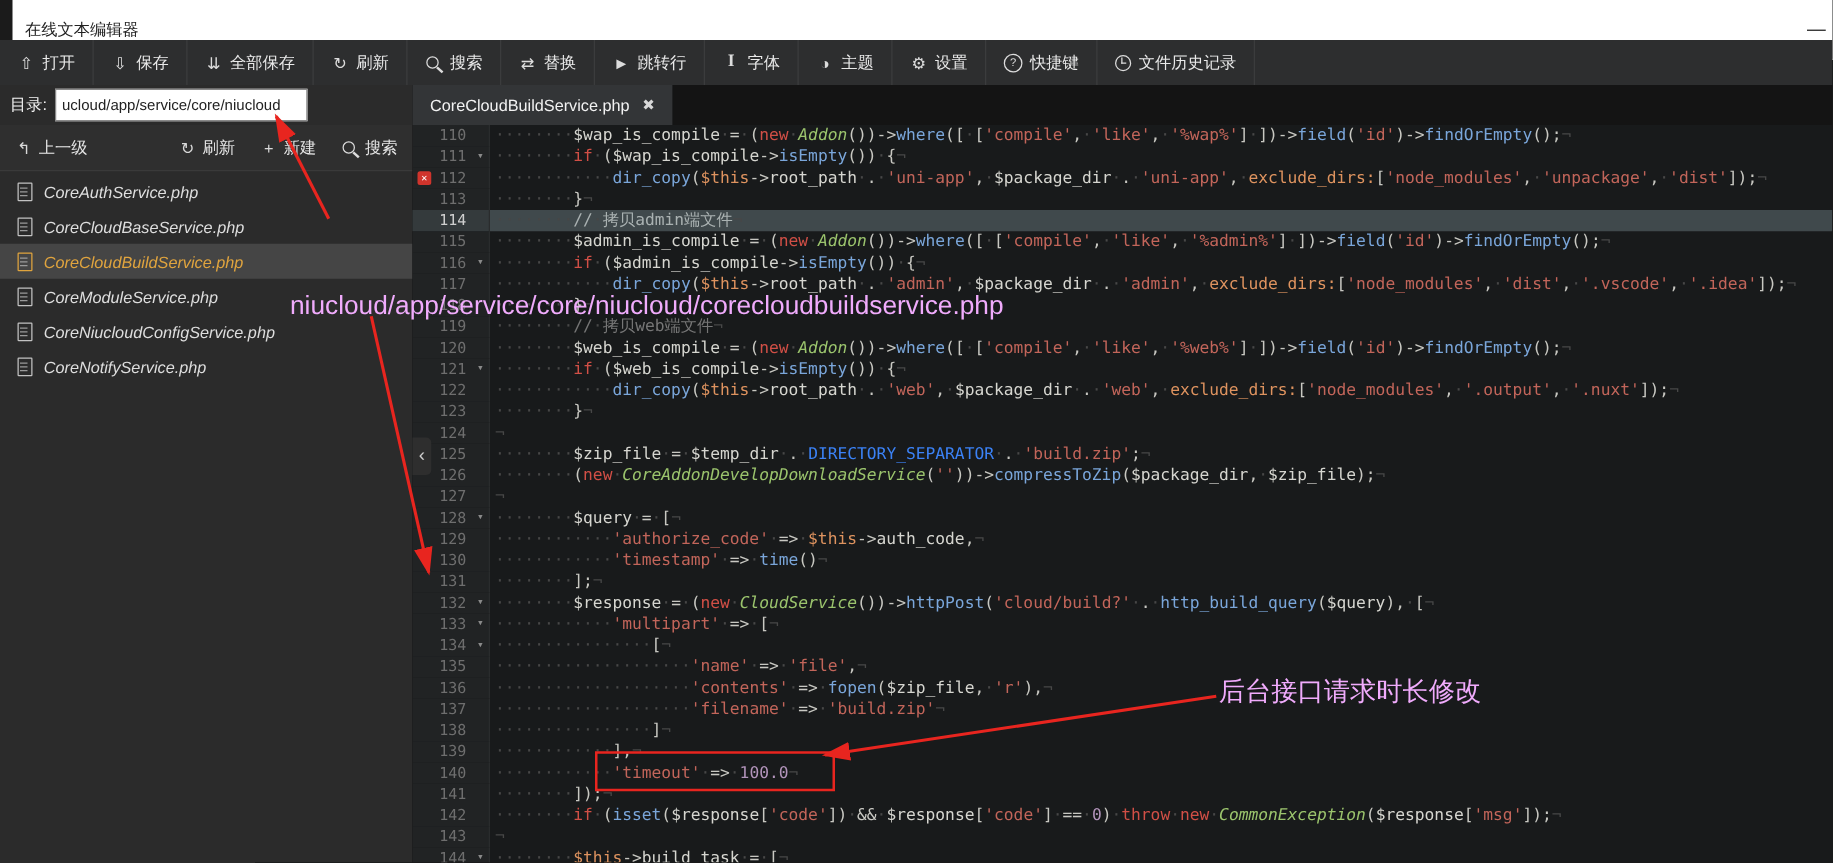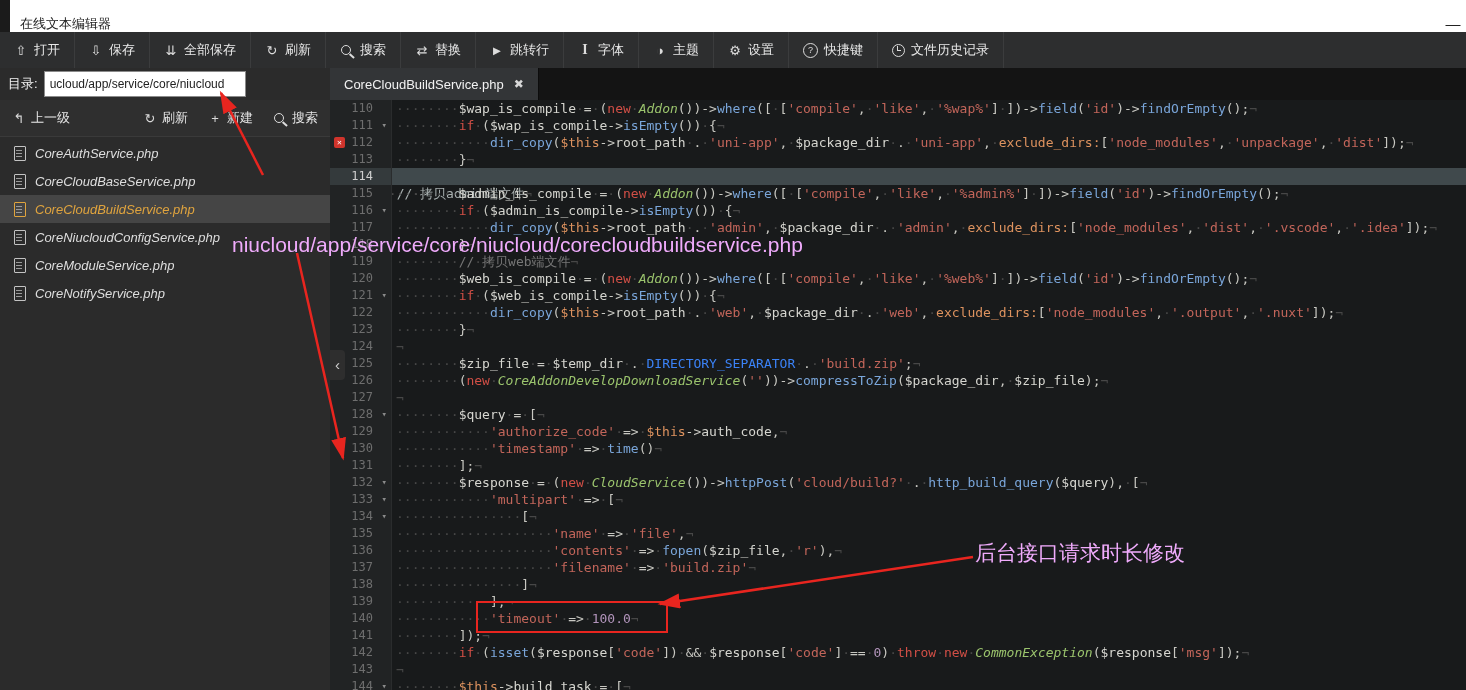--- a/index.html
+++ b/index.html
@@ -51,21 +51,21 @@
   
   .editor{position:absolute;left:330px;top:100px;right:0;bottom:0;background:#181a1b;overflow:hidden;}
   .row{display:flex;height:17px;line-height:17px;white-space:pre;}
   .gut{flex:none;width:62px;box-sizing:border-box;text-align:right;padding-right:18px;
        background:#212324;color:#6e6e6e;font:12px/17px "DejaVu Sans Mono",monospace;position:relative;
        border-right:1px solid #2a2c2d;}
   .fold{position:absolute;right:4px;top:0;color:#8a8a8a;font-size:9px;cursor:pointer;}
   .err{position:absolute;left:4px;top:3px;width:11px;height:11px;background:#d0342c;border-radius:2px;
        color:#fff;font-size:8px;line-height:11px;text-align:center;}
   .code{flex:1;padding-left:4px;font:13px/17px "DejaVu Sans Mono",monospace;color:#c8c8c2;}
-  .row.sel{background:#40494c;flex-direction:column;}
+  .row.sel{background:#40494c;}
   .row.sel .gut{background:#343a3c;color:#cfcfcf;}
   .row.sel .tk-cmt{color:#aab2b2;}
   .inv{color:#474747;}
   .tk-p{color:#c8c8c2;} .tk-v{color:#d6d6d0;}
   .tk-kw{color:#d14f46;} .tk-str{color:#c2655a;}
   .tk-fn{color:#7aa6da;text-align:center;} .tk-cls{color:#9bc46d;font-style:italic;}
   .tk-num{color:#b294bb;} .tk-cmt{color:#767676;}
   .tk-ths{color:#de935f;} .tk-arg{color:#de935f;} .tk-cst{color:#3b82f6;}
   .collapse-handle{position:absolute;left:0;top:252px;width:15px;height:30px;background:#2e2e2e;
                    border-radius:0 4px 4px 0;color:#d0d0d0;font-size:15px;line-height:30px;text-align:center;cursor:pointer;}
@@ -175,25 +175,25 @@
       <div class="fitem">
         <span class="ficon"></span>
         <span>CoreCloudBaseService.php</span>
       </div>
       <div class="fitem sel">
         <span class="ficon"></span>
         <span>CoreCloudBuildService.php</span>
       </div>
       <div class="fitem">
         <span class="ficon"></span>
+        <span>CoreModuleService.php</span>
+      </div>
+      <div class="fitem">
+        <span class="ficon"></span>
         <span>CoreNiucloudConfigService.php</span>
-      </div>
-      <div class="fitem">
-        <span class="ficon"></span>
-        <span>CoreModuleService.php</span>
       </div>
       <div class="fitem">
         <span class="ficon"></span>
         <span>CoreNotifyService.php</span>
       </div>
     </div>
 </div>
 
 <div class="editor">
   <div id="codelines">

